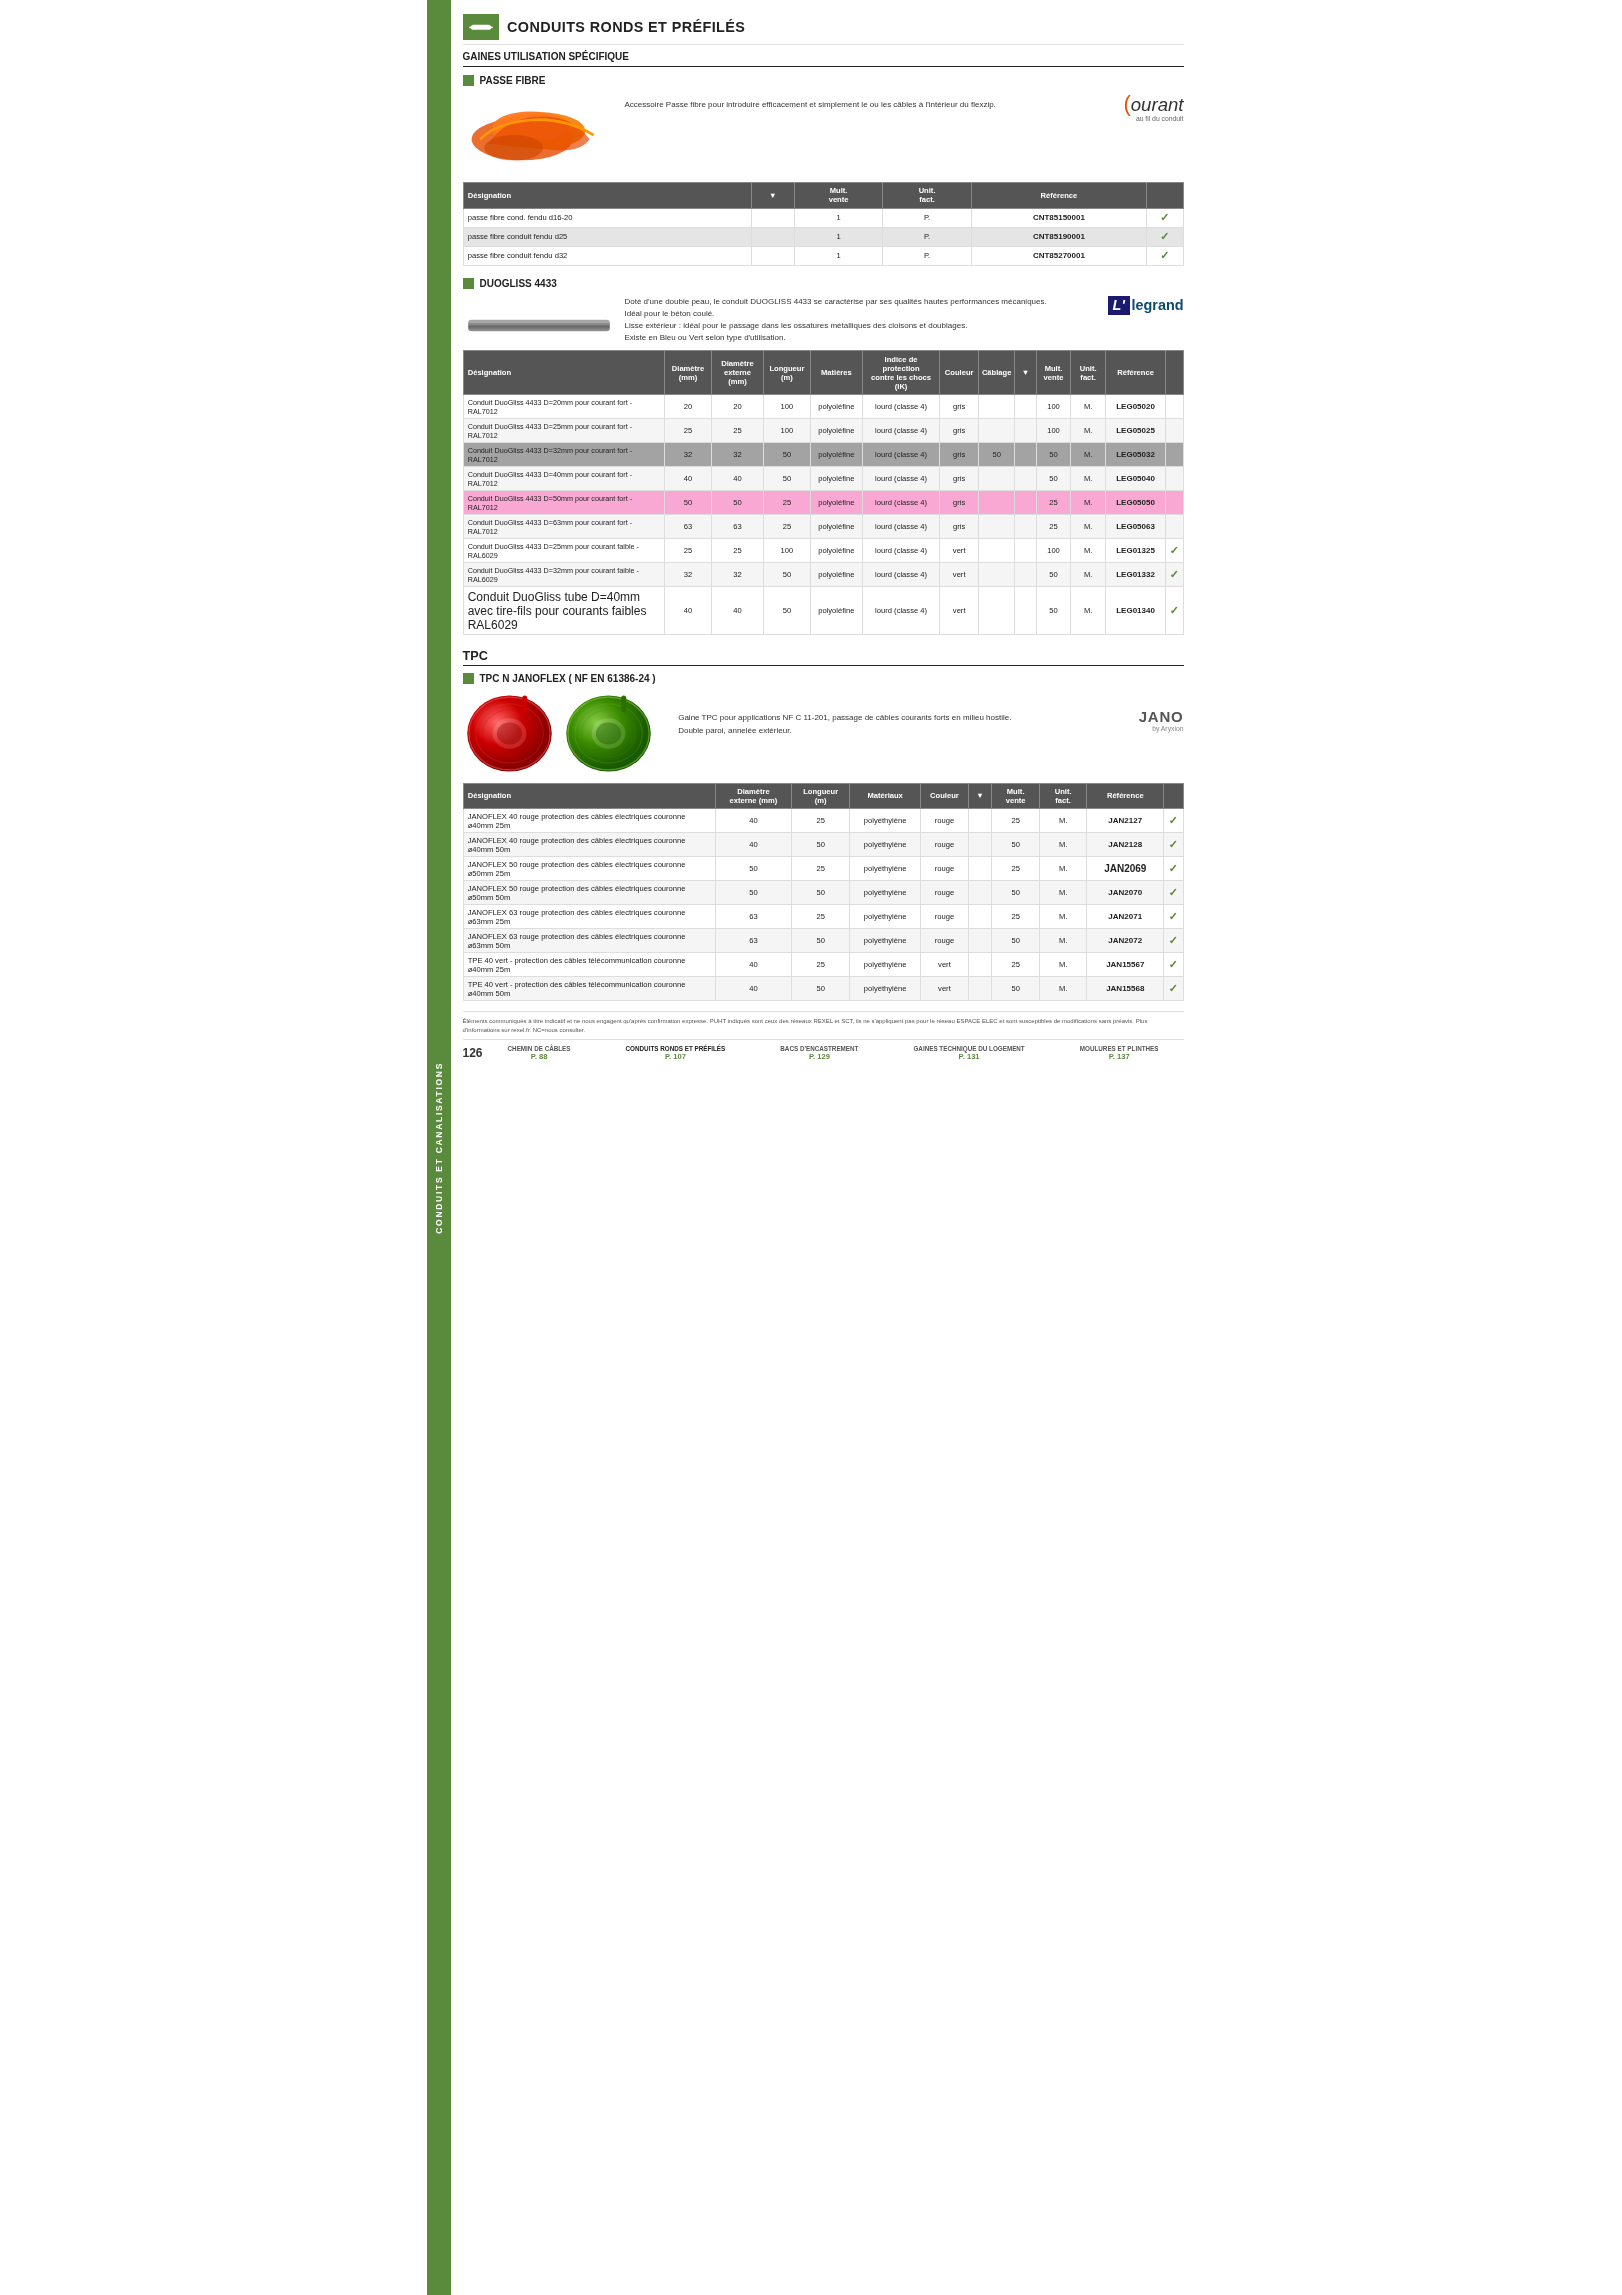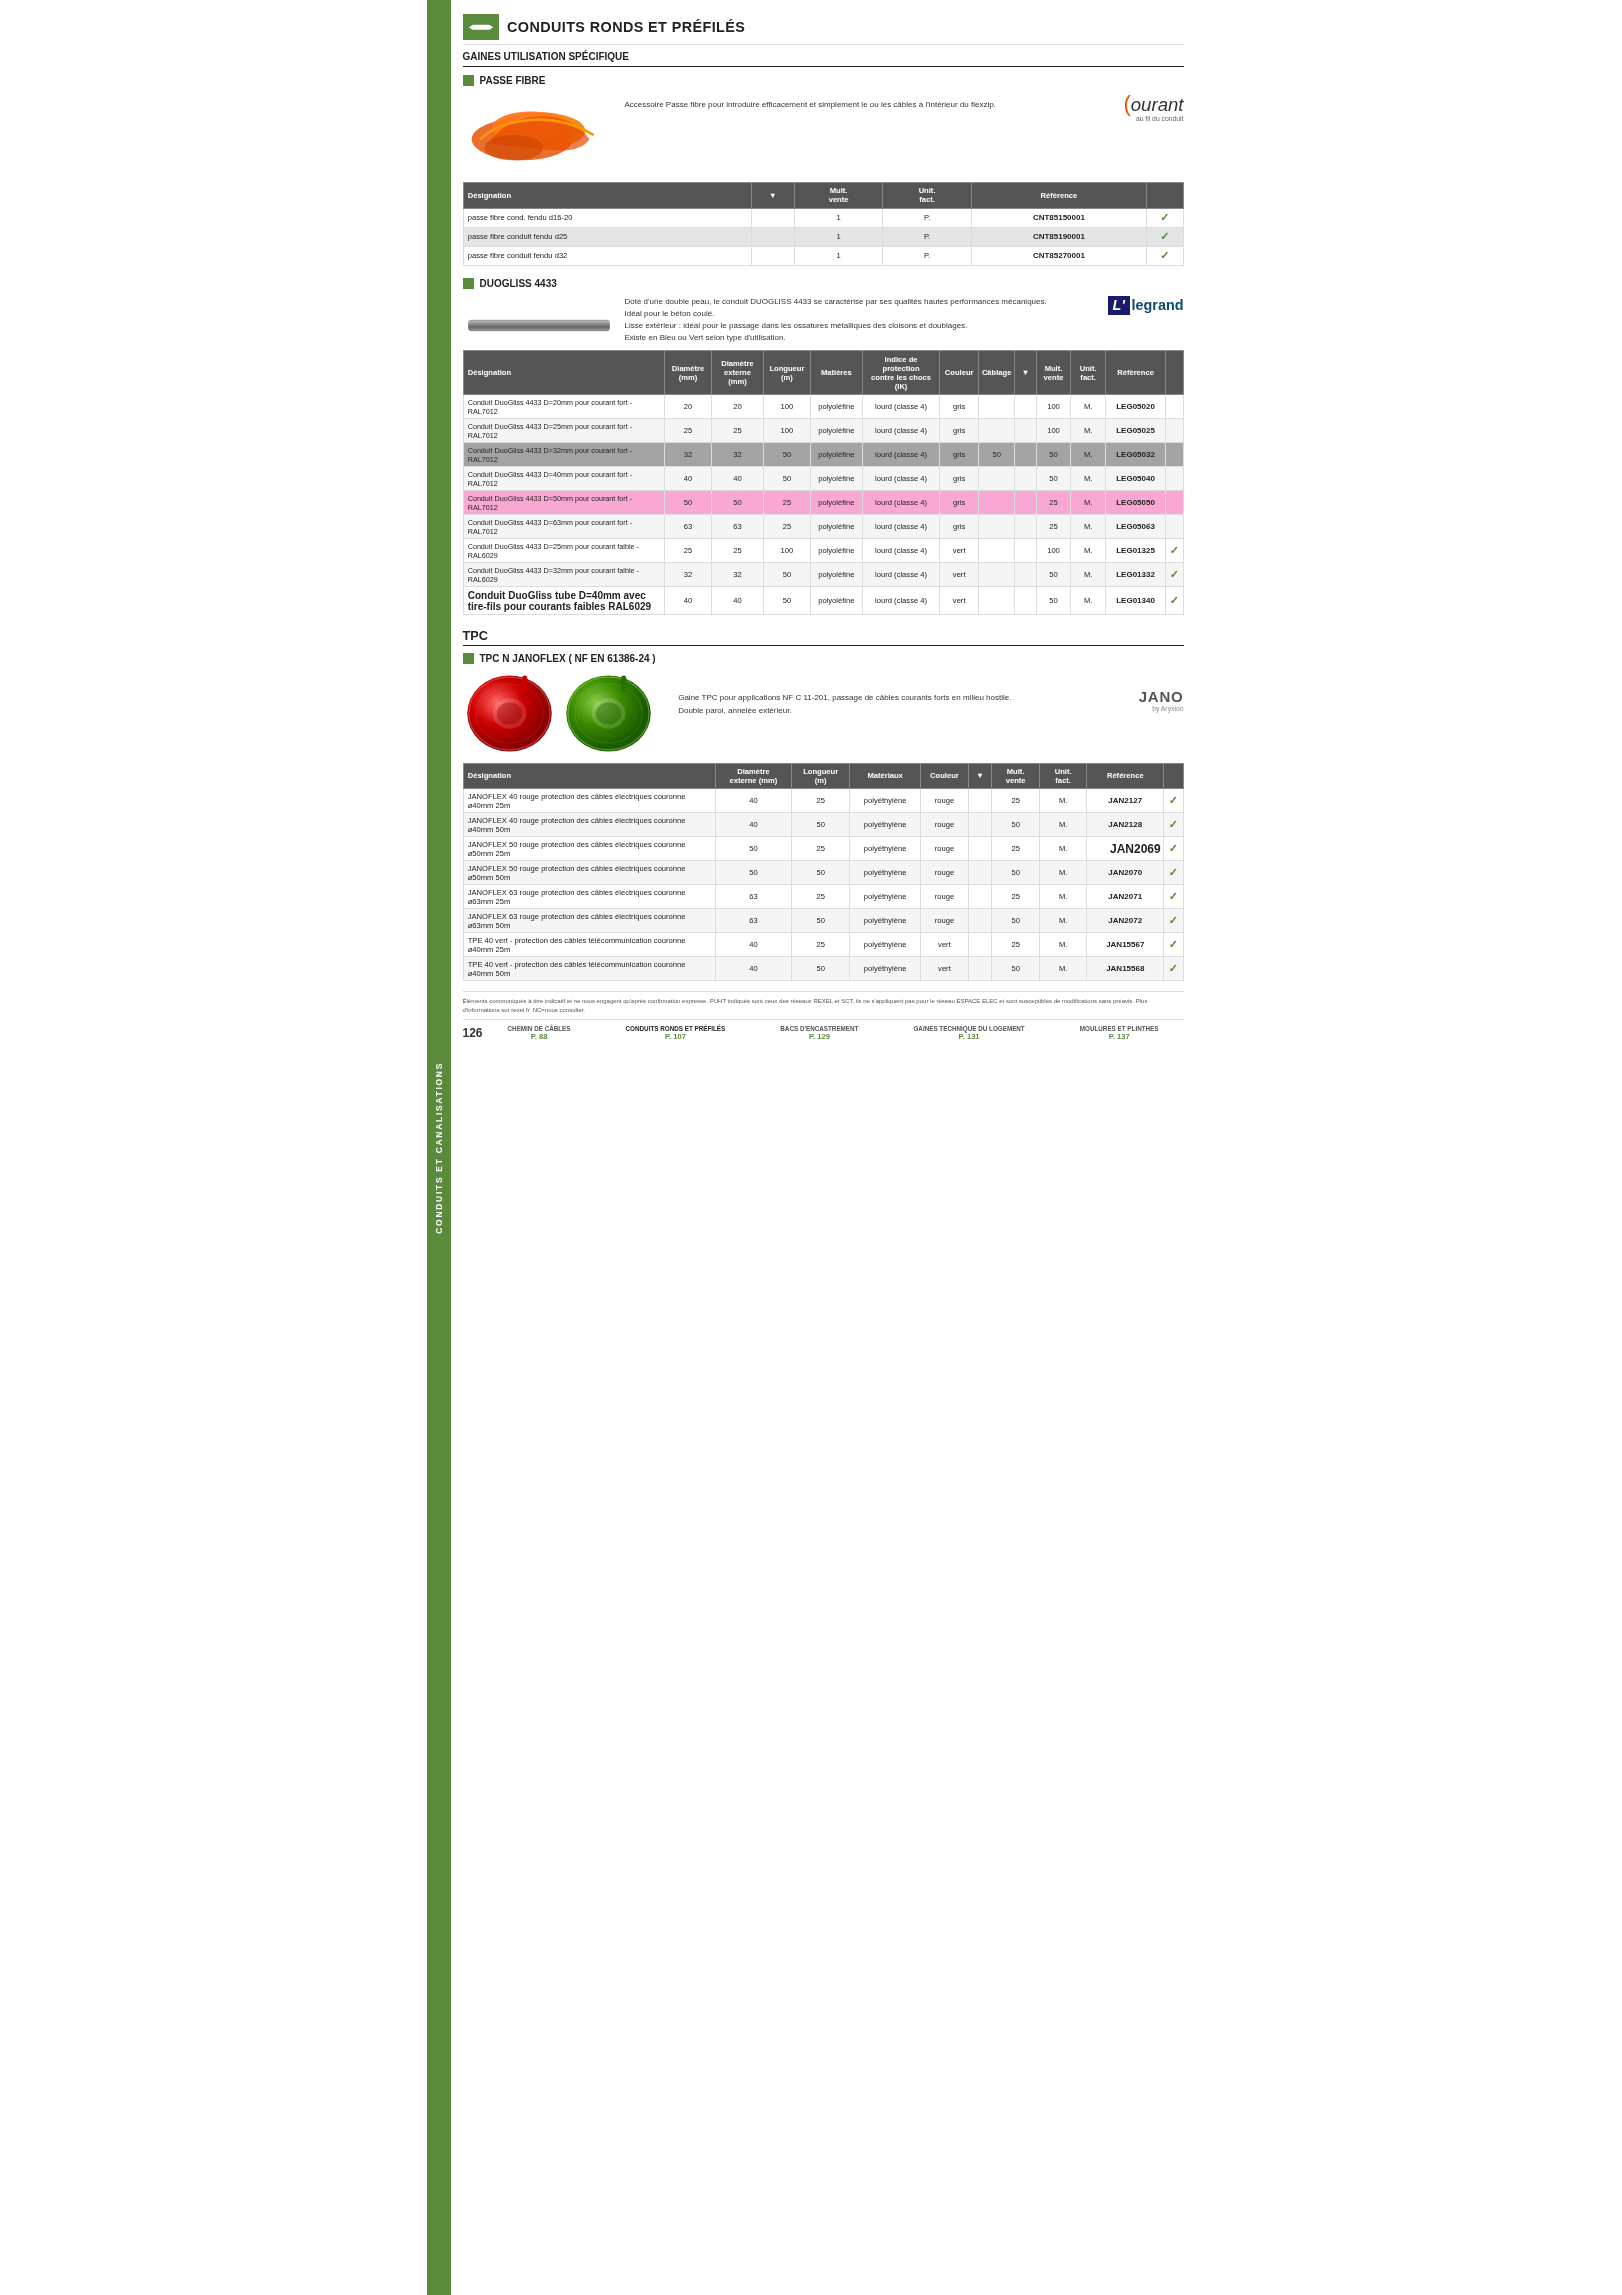--- a/index.html
+++ b/index.html
@@ -332,21 +332,21 @@
     <td style="border:0.8px solid #ddd; font-size:7.6px; text-align:center;">lourd (classe 4)</td>
     <td style="border:0.8px solid #ddd; font-size:7.6px; text-align:center;">vert</td>
     <td style="border:0.8px solid #ddd; font-size:7.6px; text-align:center;"></td>
     <td style="border:0.8px solid #ddd; font-size:7.6px; text-align:center;"></td>
     <td style="border:0.8px solid #ddd; font-size:7.6px; text-align:center;">50</td>
     <td style="border:0.8px solid #ddd; font-size:7.6px; text-align:center;">M.</td>
     <td style="border:0.8px solid #ddd; font-size:8px; font-weight:900; text-align:center;">LEG01332</td>
     <td style="border:0.8px solid #ddd; text-align:center;"><span style="color:#5a8a3c; font-size:11px; font-weight:900;">✓</span></td>
   </tr>
             <tr style="background: rgb(255, 255, 255);">
-    <td class="left" style="text-align:left; padding:2.5px 4.2px; border:0.8px solid #ddd; font-size:10px;font-weight:bold;">Conduit DuoGliss tube D=40mm avec tire-fils pour courants faibles RAL6029</td>
+    <td class="left" style="text-align:left; padding:2.5px 4.2px; border:0.8px solid #ddd; font-size:12px;">Conduit DuoGliss tube D=40mm avec tire-fils pour courants faibles RAL6029</td>
     <td style="border:0.8px solid #ddd; font-size:7.6px; text-align:center;">40</td>
     <td style="border:0.8px solid #ddd; font-size:7.6px; text-align:center;">40</td>
     <td style="border:0.8px solid #ddd; font-size:7.6px; text-align:center;">50</td>
     <td style="border:0.8px solid #ddd; font-size:7.6px; text-align:center;">polyoléfine</td>
     <td style="border:0.8px solid #ddd; font-size:7.6px; text-align:center;">lourd (classe 4)</td>
     <td style="border:0.8px solid #ddd; font-size:7.6px; text-align:center;">vert</td>
     <td style="border:0.8px solid #ddd; font-size:7.6px; text-align:center;"></td>
     <td style="border:0.8px solid #ddd; font-size:7.6px; text-align:center;"></td>
     <td style="border:0.8px solid #ddd; font-size:7.6px; text-align:center;">50</td>
     <td style="border:0.8px solid #ddd; font-size:7.6px; text-align:center;">M.</td>
@@ -463,21 +463,21 @@
   </tr>
             <tr style="background: rgb(255, 255, 255);">
     <td class="left" style="text-align:left; padding:2.5px 4.2px; border:0.8px solid #ddd; font-size:7.6px;">JANOFLEX 50 rouge protection des câbles électriques couronne ø50mm 25m</td>
     <td style="border:0.8px solid #ddd; font-size:7.6px; text-align:center;">50</td>
     <td style="border:0.8px solid #ddd; font-size:7.6px; text-align:center;">25</td>
     <td style="border:0.8px solid #ddd; font-size:7.6px; text-align:center;">polyéthylène</td>
     <td style="border:0.8px solid #ddd; font-size:7.6px; text-align:center;">rouge</td>
     <td style="border:0.8px solid #ddd; font-size:7.6px; text-align:center;"></td>
     <td style="border:0.8px solid #ddd; font-size:7.6px; text-align:center;">25</td>
     <td style="border:0.8px solid #ddd; font-size:7.6px; text-align:center;">M.</td>
-    <td style="border:0.8px solid #ddd; font-size:12px; font-weight:900; text-align:right;">JAN2069</td>
+    <td style="border:0.8px solid #ddd; font-size:10px; font-weight:900; text-align:center;">JAN2069</td>
     <td style="border:0.8px solid #ddd; text-align:center;"><span style="color:#5a8a3c; font-size:11px; font-weight:900;">✓</span></td>
   </tr>
             <tr style="background: rgb(245, 245, 245);">
     <td class="left" style="text-align:left; padding:2.5px 4.2px; border:0.8px solid #ddd; font-size:7.6px;">JANOFLEX 50 rouge protection des câbles électriques couronne ø50mm 50m</td>
     <td style="border:0.8px solid #ddd; font-size:7.6px; text-align:center;">50</td>
     <td style="border:0.8px solid #ddd; font-size:7.6px; text-align:center;">50</td>
     <td style="border:0.8px solid #ddd; font-size:7.6px; text-align:center;">polyéthylène</td>
     <td style="border:0.8px solid #ddd; font-size:7.6px; text-align:center;">rouge</td>
     <td style="border:0.8px solid #ddd; font-size:7.6px; text-align:center;"></td>
     <td style="border:0.8px solid #ddd; font-size:7.6px; text-align:center;">50</td>

